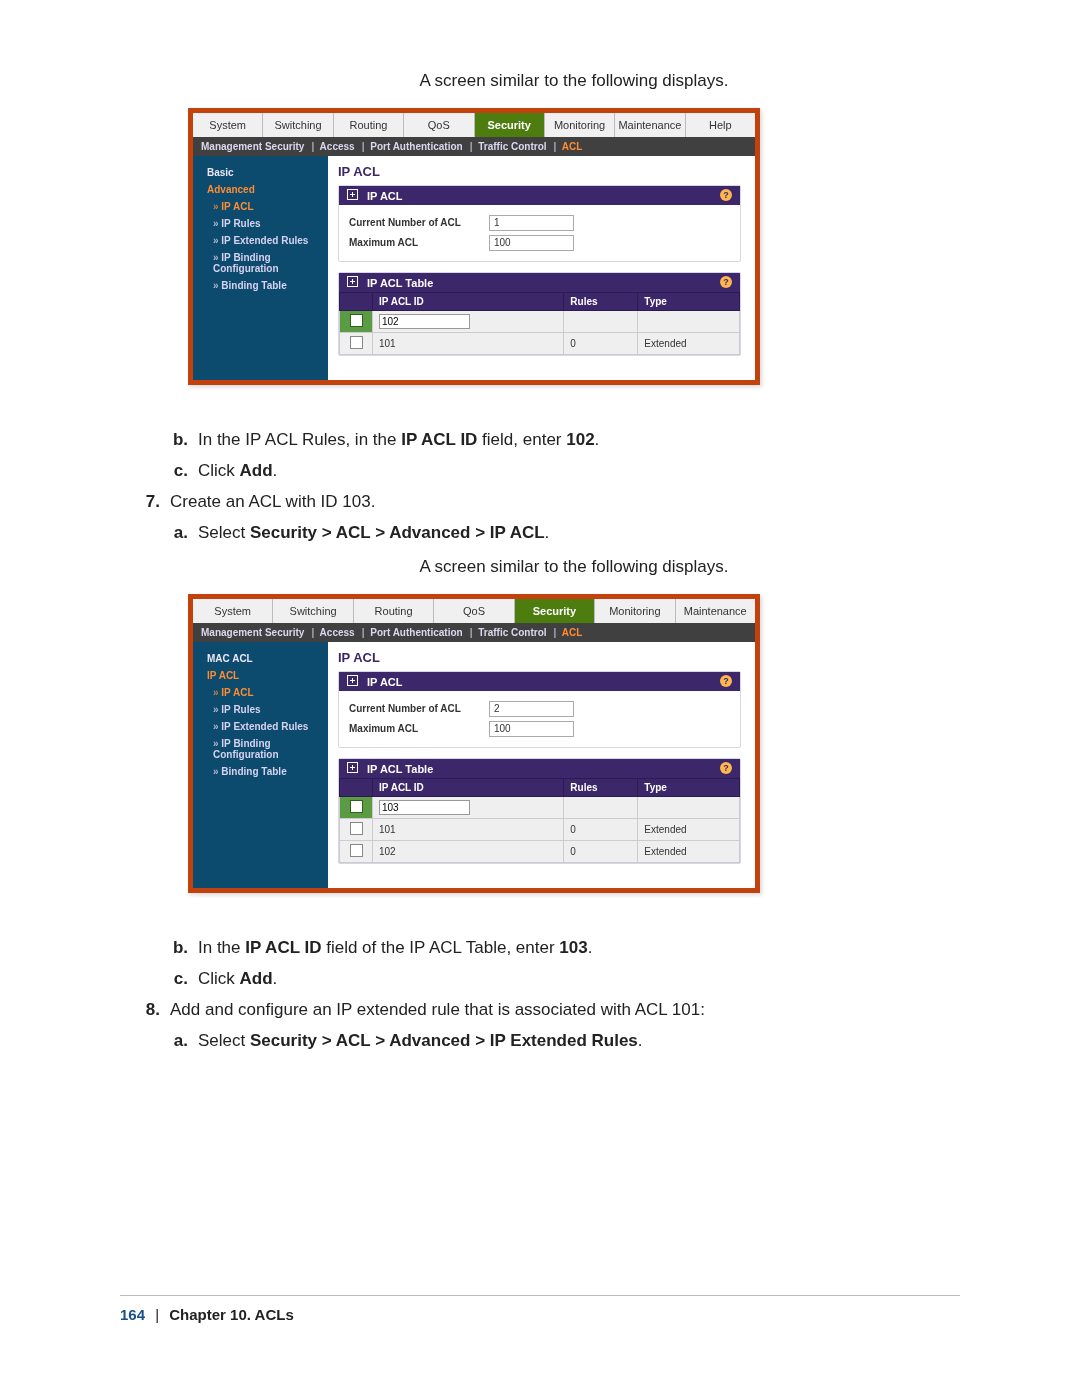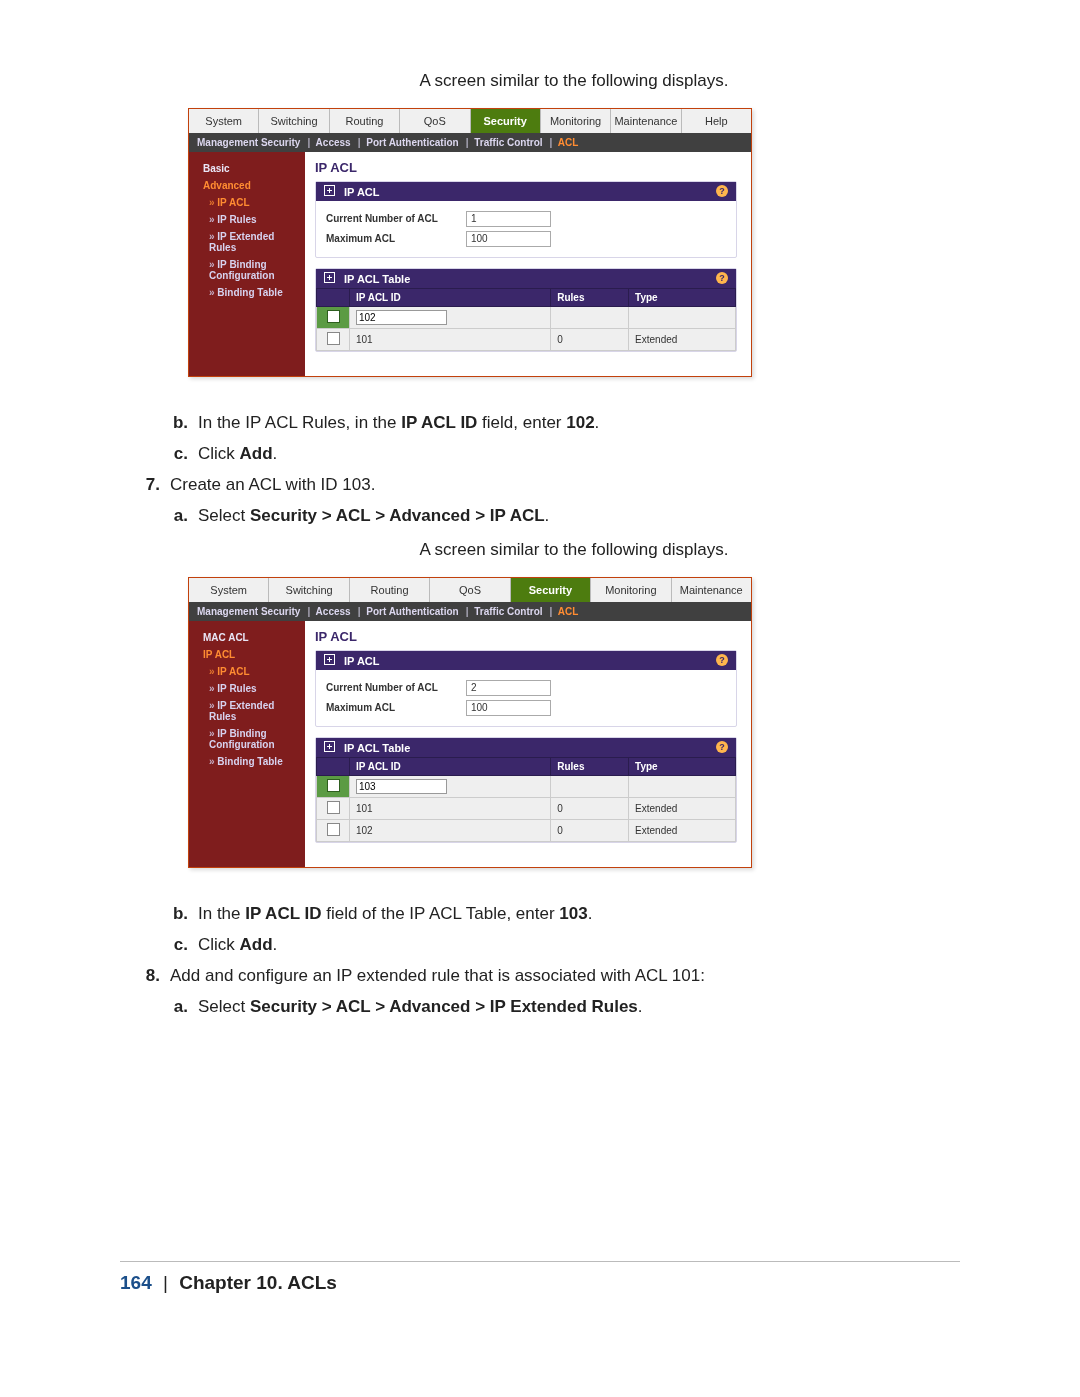--- a/index.html
+++ b/index.html
@@ -40,29 +40,29 @@
     text-align: right;
     padding-right: 10px;
     font-weight: bold;
   }
   .ol-list .sub .marker { width: 68px; }
   .ol-list .content { flex: 1; }
   .footer {
     border-top: 1px solid #bbb;
     margin-top: 240px;
     padding-top: 10px;
-    font-size: 19px;
+    font-size: 15px;
   }
   .footer .pg { color: #1b4f8a; font-weight: bold; }
   .footer .sep { margin: 0 6px; }
 
   
   .shot {
-    margin: 14px 0 32px 68px;
-    border: 1px solid #c2410c;
+    margin: 14px 0 41px 68px;
+    border: 5px solid #c2410c;
     box-shadow: 2px 2px 4px rgba(0,0,0,.15);
     font-family: "Segoe UI", Verdana, sans-serif;
     font-size: 11px;
     color: #333;
     background: #fff;
   }
   .shot1 { width: 562px; }
   .shot2 { width: 562px; }
 
   .tabbar {
@@ -92,22 +92,22 @@
   }
   .subnav .snitem { margin-right: 4px; }
   .subnav .divider { margin: 0 3px; opacity: .7; }
   .subnav .snitem.active { color: #ff8c32; }
 
   .shot-body {
     display: flex;
     background: #fff;
   }
   .sidebar {
-    width: 116px;
-    background: #7f1d1d;
+    width: 135px;
+    background: #0c4a6e;
     padding: 8px 0;
     min-height: 160px;
   }
   .sidebar .side-item {
     color: #d7d2ef;
     font-size: 10px;
     font-weight: bold;
     padding: 3px 10px 3px 14px;
   }
   .sidebar .side-item.sub { padding-left: 20px; font-weight: bold; }

